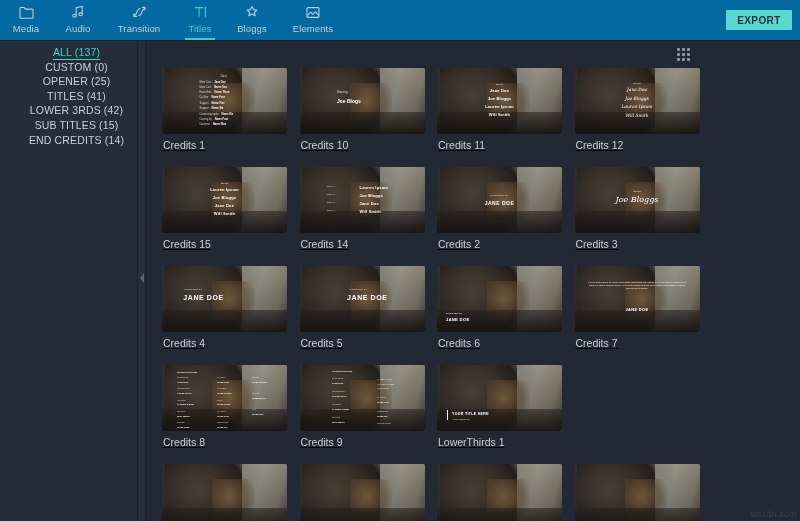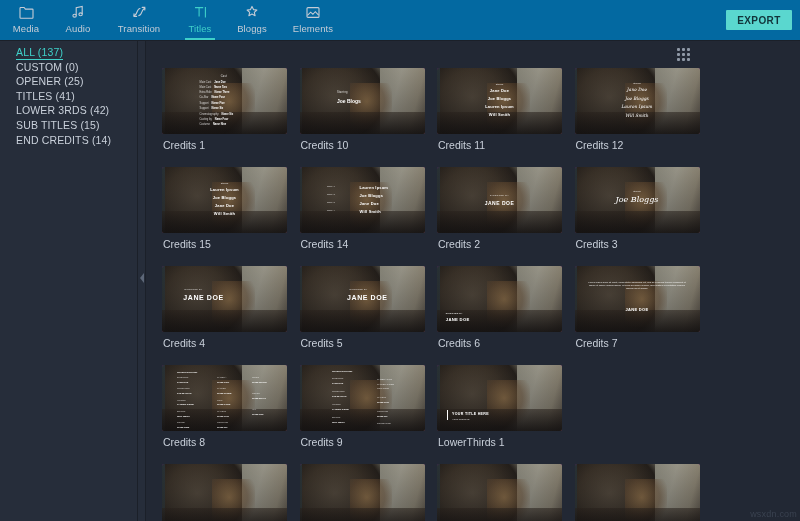--- a/index.html
+++ b/index.html
@@ -42,20 +42,21 @@
   
   .sidebar{
     position:absolute; left:0; top:41px; width:138px; height:480px;
     background:#262d3a; border-right:1px solid #1b2029;
     padding-top:4px;
   }
   .cat{
     height:14.6px; line-height:14.6px; padding-left:16px;
     font-size:10.5px; color:#c9d0da; letter-spacing:.15px; cursor:pointer;
     white-space:nowrap;
+    text-align:center;
   }
   .cat.active{ color:#3fd0c9; }
   .cat.active .u{ border-bottom:1px solid #3fd0c9; padding-bottom:1px; }
 
   
   .handle{
     position:absolute; left:138px; top:41px; width:8px; height:480px;
     background:#262d3a; border-right:1px solid #1b2029; cursor:pointer;
   }
   .handle .arrow{
@@ -83,21 +84,21 @@
   }
   .search-wrap input{
     flex:1; background:transparent; border:none; outline:none;
     color:#c9d0da; font-size:10px; padding:0 4px 0 7px;
     font-family:"Liberation Sans", sans-serif;
   }
   .search-wrap input::placeholder{ color:#737d8c; }
 
   
   .grid{
-    position:relative; padding:0 0 0 15px; height:384px;
+    position:relative; padding:0 0 0 15px; height:384px;text-decoration:underline;
   }
   .row{ display:flex; gap:0; }
   .cell{ width:137px; margin-right:0; }
   .cell + .cell{ margin-left:0; }
   .row .cell{ width:137.5px; }
   .thumb{
     width:125px; height:66px; border-radius:2px; overflow:hidden;
     position:relative; cursor:pointer;
     background:#701a75;
   }

